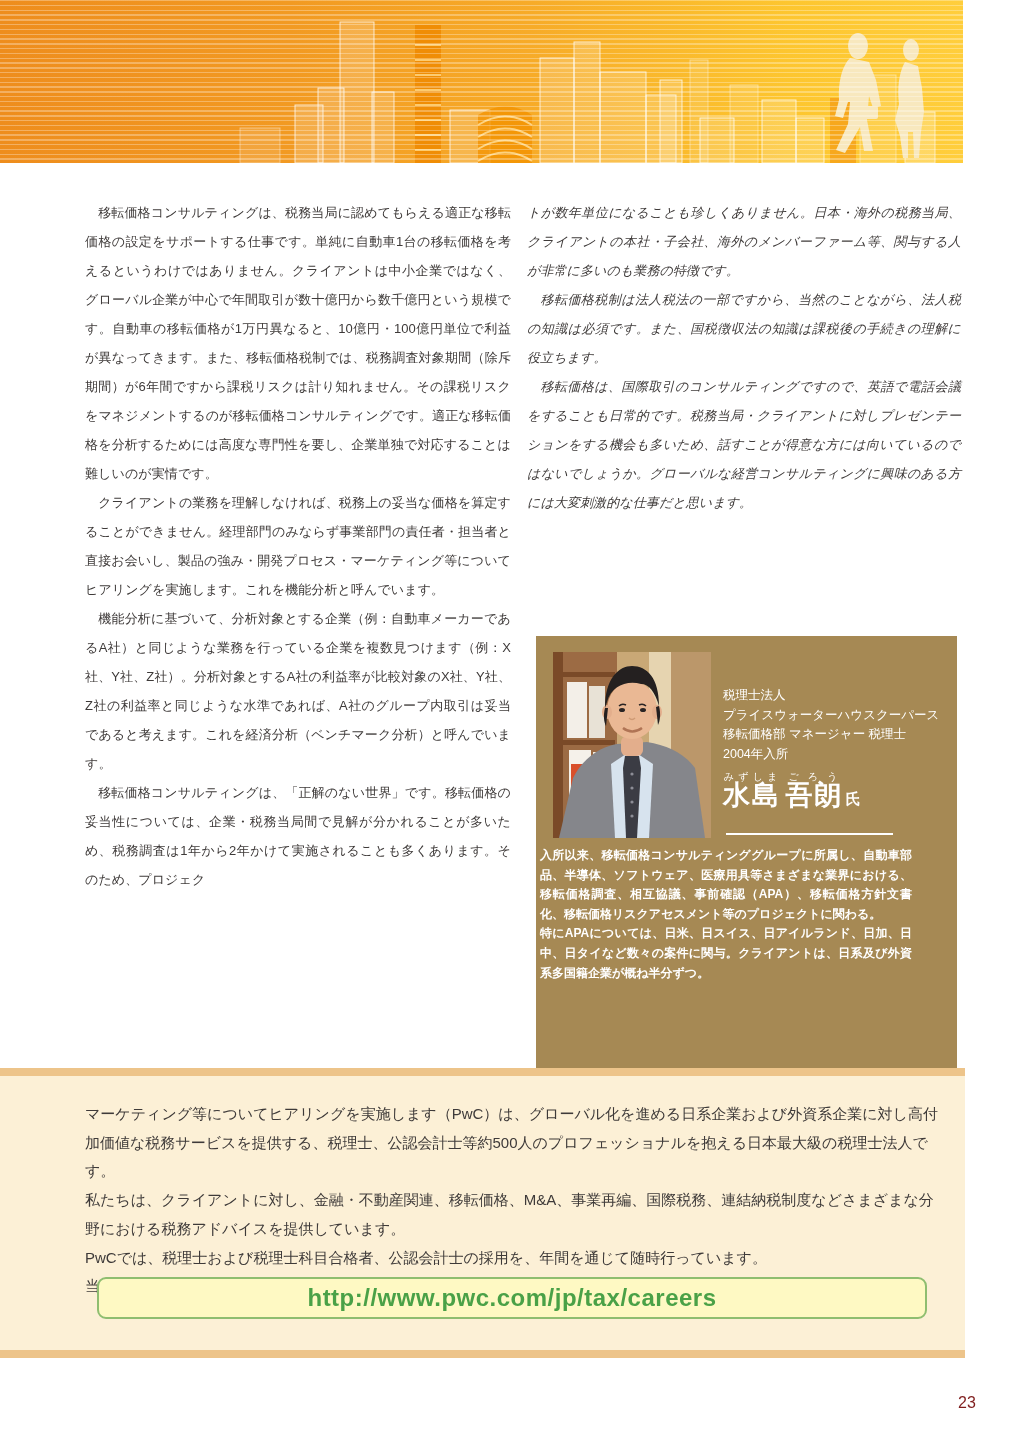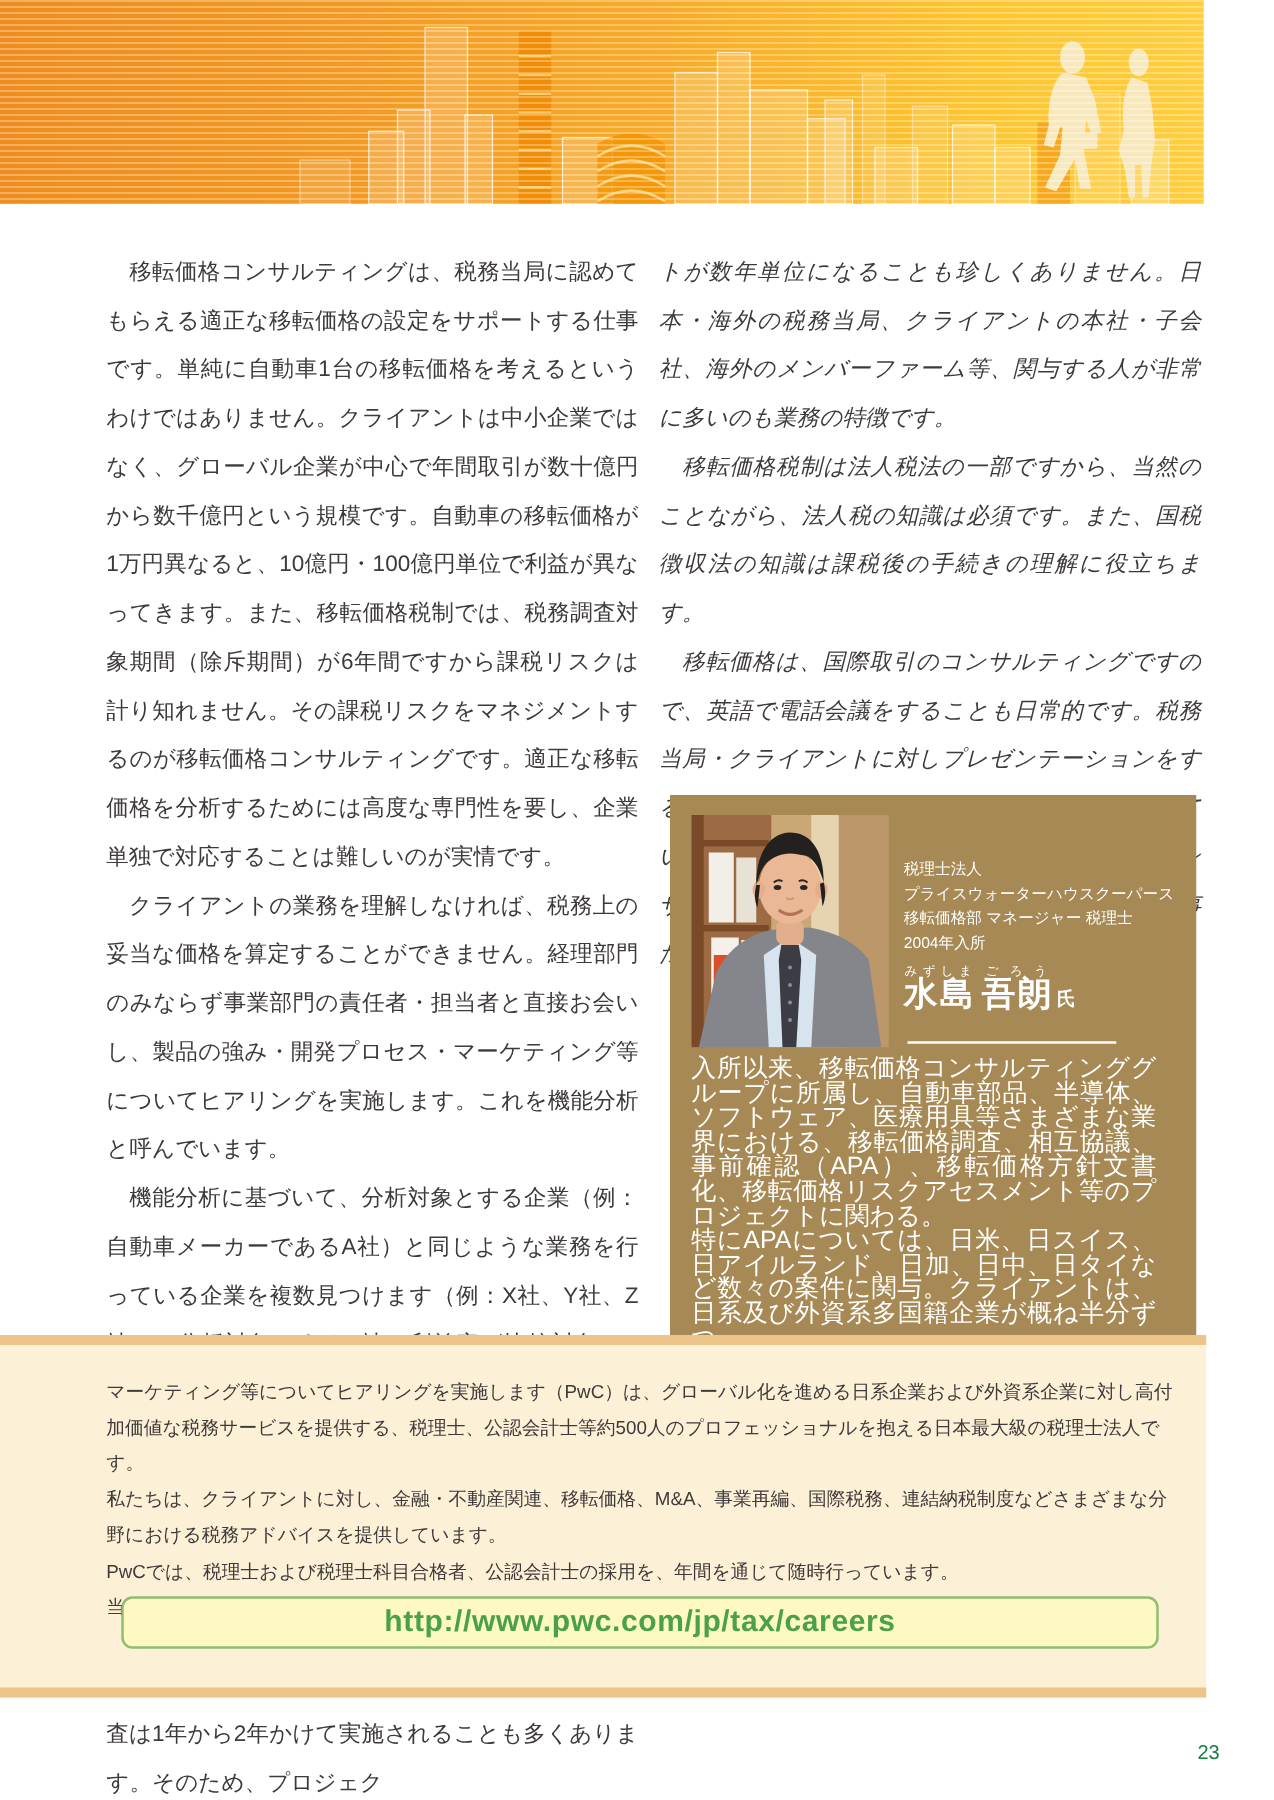--- a/index.html
+++ b/index.html
@@ -10,50 +10,50 @@
   .banner{position:absolute;left:0;top:0;width:963px;height:163px;overflow:hidden;
           background:linear-gradient(90deg,#ee8d1d 0%,#f29a22 30%,#f7ab28 55%,#fdc62f 82%,#ffce3c 100%);}
   .banner .skyline{position:absolute;left:0;top:0;}
   .banner .scanlines{position:absolute;inset:0;
           background:repeating-linear-gradient(180deg,rgba(255,255,255,.30) 0px,rgba(255,255,255,.30) 1.4px,rgba(255,255,255,0) 1.4px,rgba(255,255,255,0) 4.8px);}
 
   
   .col{position:absolute;top:198px;}
   .col-left{left:85px;width:426px;}
   .col-right{left:527px;width:434px;font-style:italic;}
-  .body-para{margin:0;font-size:18px;line-height:39px;text-align:justify;
+  .body-para{margin:0;font-size:13px;line-height:29px;text-align:justify;
              letter-spacing:.1px;color:#3e3a39;}
 
   
   .profile-card{position:absolute;left:536px;top:636px;width:421px;height:448px;background:#a68954;}
   .profile-photo{position:absolute;left:17px;top:16px;width:158px;height:186px;overflow:hidden;}
   .profile-info{position:absolute;left:187px;top:50px;width:228px;color:#ffffff;
                 font-size:12.5px;line-height:19.5px;font-weight:500;}
   .profile-info p{margin:0;}
   .profile-name{position:absolute;left:187px;top:136px;color:#ffffff;white-space:nowrap;}
   .profile-name ruby{ruby-align:space-around;}
   .profile-name .kanji{font-size:27px;font-weight:600;letter-spacing:2px;}
   .profile-name rt{font-size:10px;letter-spacing:3px;font-weight:400;}
   .name-suffix{font-size:15px;font-weight:600;margin-left:2px;}
   .name-separator{position:absolute;left:190px;top:197px;width:167px;height:2px;background:#ffffff;}
-  .profile-bio{position:absolute;left:17px;top:210px;width:372px;color:#ffffff;
-               font-size:20px;line-height:19.6px;font-weight:400;text-align:justify;}
+  .profile-bio{position:absolute;left:4px;top:210px;width:372px;color:#ffffff;
+               font-size:12px;line-height:19.6px;font-weight:700;text-align:justify;}
   .profile-bio p{margin:0;}
 
   
   .footer-band{position:absolute;left:0;top:1068px;width:965px;height:290px;box-sizing:border-box;
                background:#fcf0d6;border-top:8px solid #edc48a;border-bottom:8px solid #edc48a;}
   .footer-text{position:absolute;left:85px;top:1100px;width:862px;font-size:15px;line-height:28.7px;color:#3e3a39;}
   .footer-text p{margin:0;}
   .url-box{position:absolute;left:97px;top:1277px;width:830px;height:42px;box-sizing:border-box;
            background:#fef9c3;border:2px solid #8fbe70;border-radius:9px;
            display:flex;align-items:center;justify-content:center;}
   .url-link{font-size:24px;font-weight:bold;color:#4aa147;letter-spacing:.5px;text-decoration:none;}
 
-  .page-number{position:absolute;left:958px;top:1394px;font-size:16px;color:#15803d;}
+  .page-number{position:absolute;left:958px;top:1394px;font-size:16px;color:#7f1d1d;}
 </style>
 </head>
 <body>
 
 <div class="page">
 
   <div class="banner">
     <svg class="skyline" width="963" height="163" viewBox="0 0 963 163">
 
       <g fill="rgba(255,255,255,0.18)" stroke="rgba(255,255,255,0.75)" stroke-width="1">

